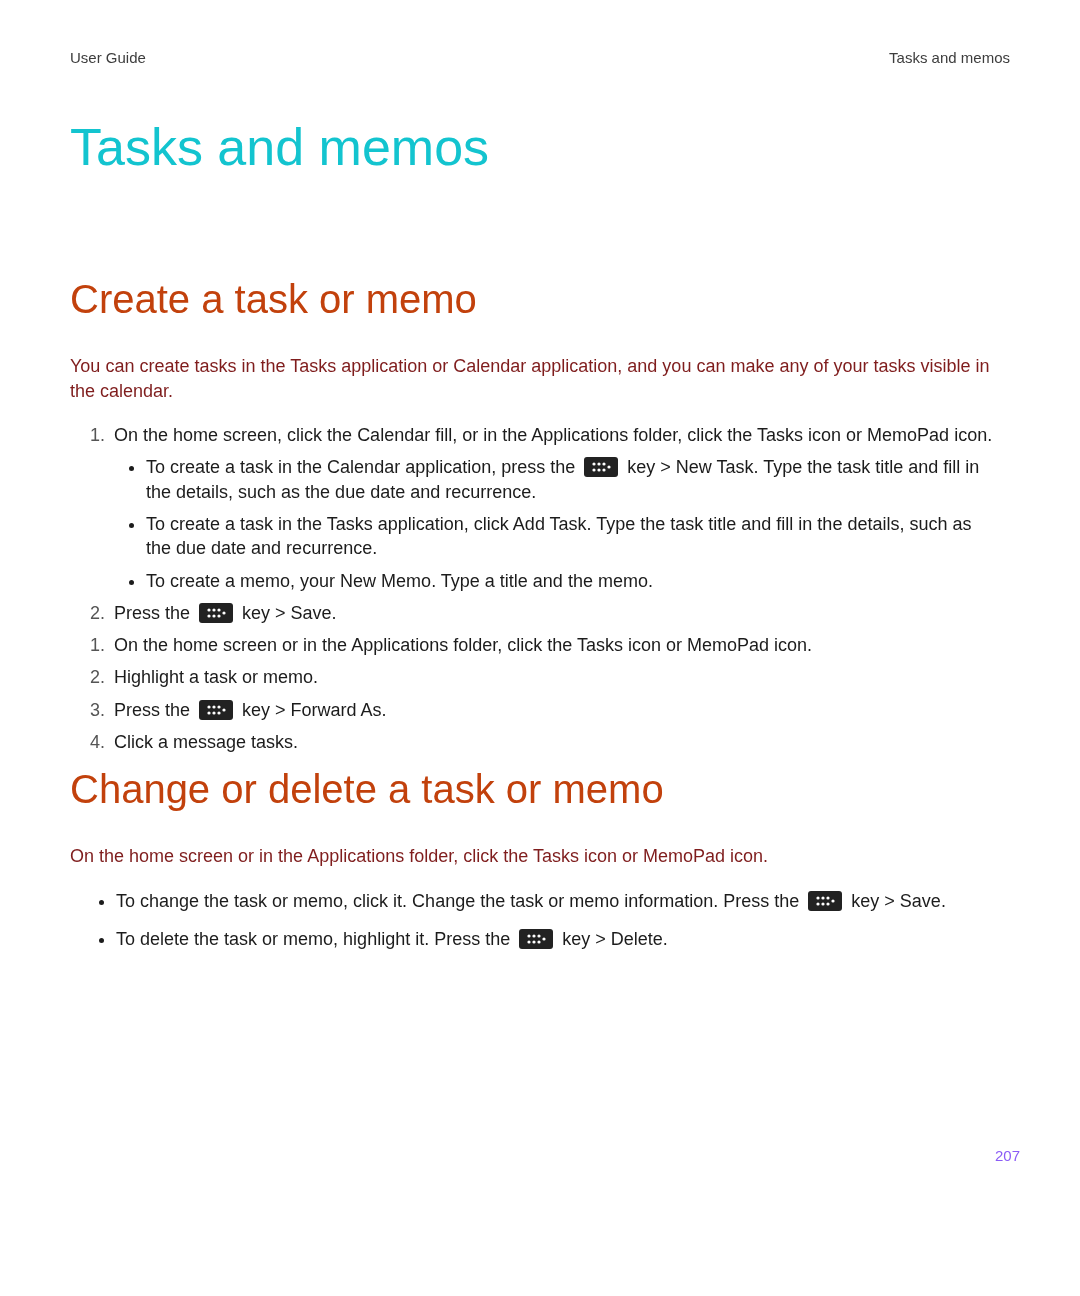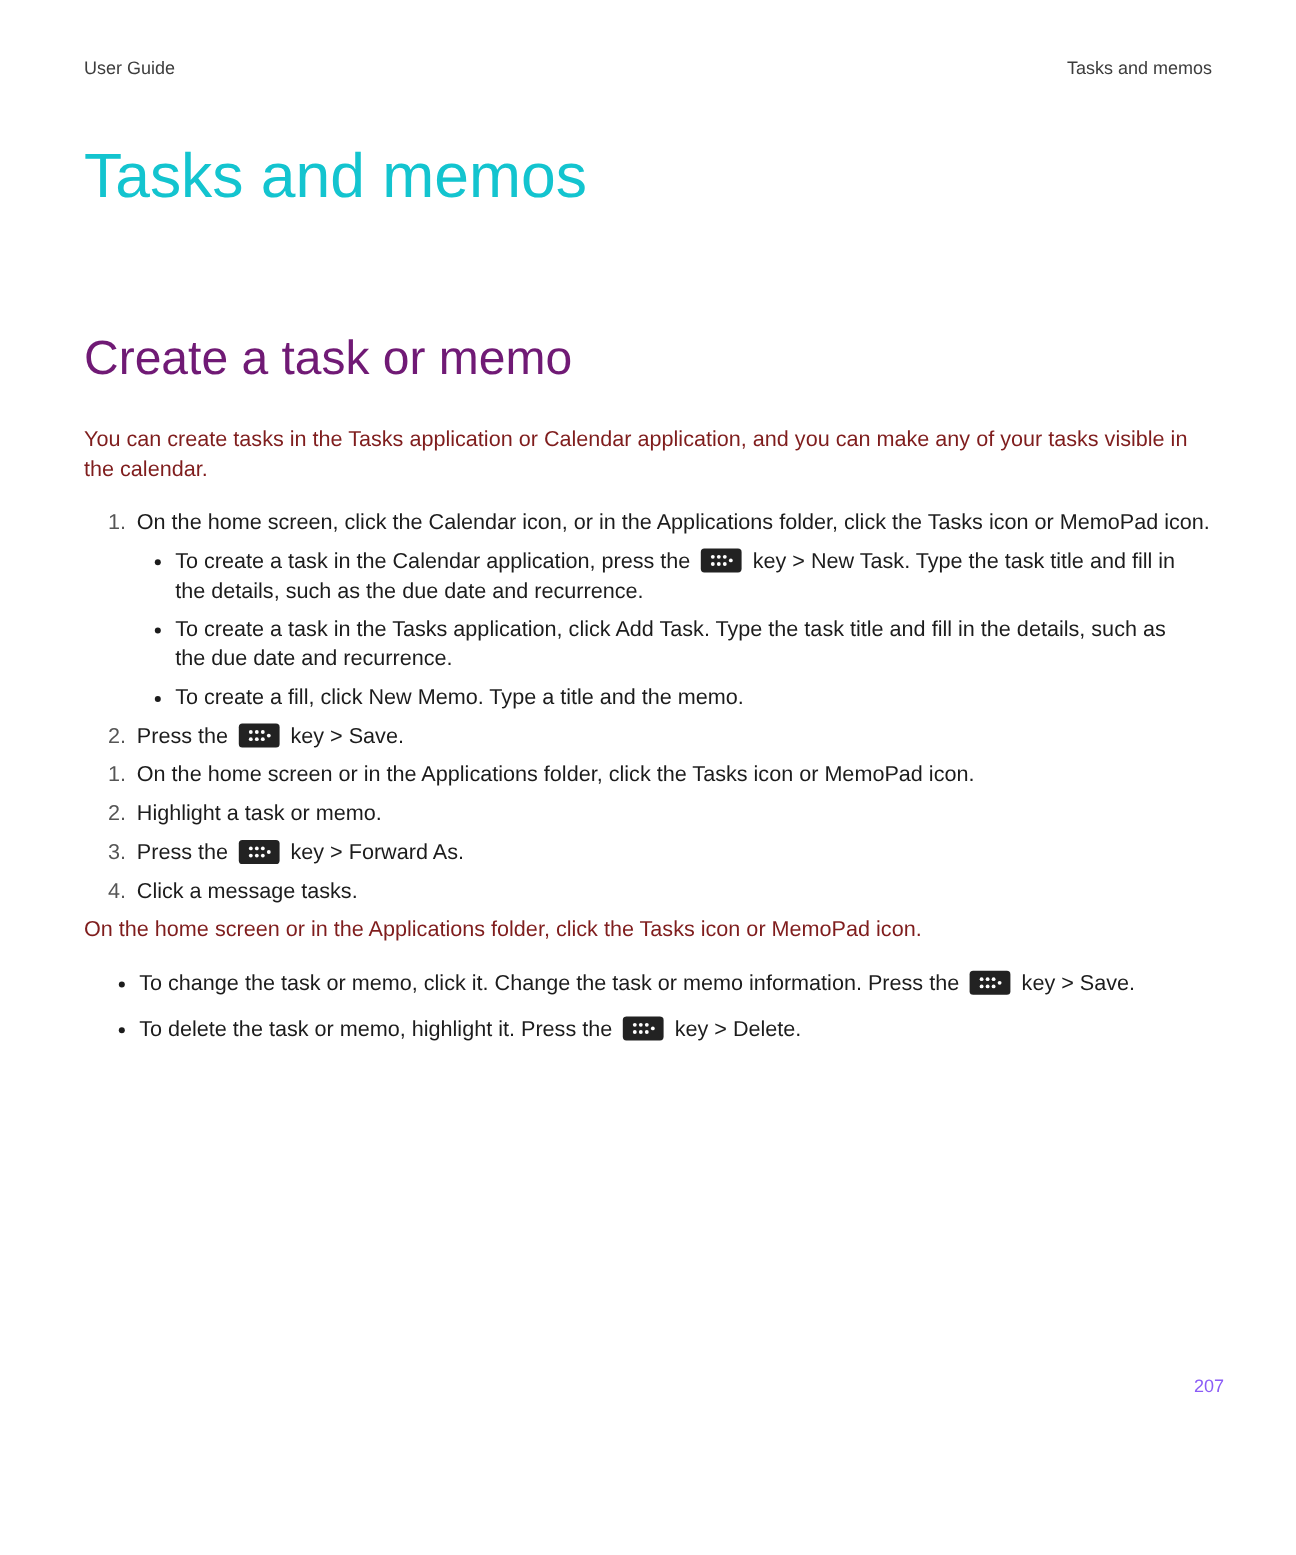--- a/index.html
+++ b/index.html
@@ -29,21 +29,21 @@
     margin-bottom: 44px;
   }
   h1.title {
     color: #13c4cf;
     font-weight: 300;
     font-size: 52px;
     margin: 0 0 90px 0;
     letter-spacing: 0px;
   }
   h2.section {
-    color: #701a75;
+    color: #c2410c;
     font-weight: 400;
     font-size: 40px;
     margin: 0 0 28px 0;
   }
   .gap-large { margin-top: 78px; }
   p.body {
     font-size: 18px;
     color: #7f1d1d;
     margin: 0 0 20px 0;
   }
@@ -112,41 +112,41 @@
   </div>
 
   <h1 class="title">Tasks and memos</h1>
 
   <h2 class="section">Create a task or memo</h2>
 
   <p class="body">You can create tasks in the Tasks application or Calendar application, and you can make any of your tasks visible in the calendar.</p>
 
   <ol class="steps">
     <li>
-      <span>On the home screen, click the </span><span class="bold">Calendar</span><span> icon, or in the </span><span class="bold">Applications</span><span> folder, click the </span><span class="bold">Tasks</span><span> icon or </span><span class="bold">MemoPad</span><span> icon.</span>
+      <span>On the home screen, click the </span><span class="bold">Calendar</span><span> fill, or in the </span><span class="bold">Applications</span><span> folder, click the </span><span class="bold">Tasks</span><span> icon or </span><span class="bold">MemoPad</span><span> icon.</span>
 
       <ul class="bullets">
         <li>
           <span>To create a task in the Calendar application, press the </span><span class="bbkey"><svg width="20" height="12" viewBox="0 0 20 12">
                 <g fill="#fff">
                   <circle cx="3" cy="3" r="1.6"></circle>
                   <circle cx="3" cy="9" r="1.6"></circle>
                   <circle cx="8" cy="3" r="1.6"></circle>
                   <circle cx="8" cy="9" r="1.6"></circle>
                   <circle cx="13" cy="3" r="1.6"></circle>
                   <circle cx="13" cy="9" r="1.6"></circle>
                   <circle cx="18" cy="6" r="1.6"></circle>
                 </g>
               </svg></span><span> key &gt; </span><span class="bold">New Task</span><span>. Type the task title and fill in the details, such as the due date and recurrence.</span>
         </li>
         <li>
           <span>To create a task in the Tasks application, click </span><span class="bold">Add Task</span><span>. Type the task title and fill in the details, such as the due date and recurrence.</span>
         </li>
         <li>
-          <span>To create a fill, click </span><span class="bold">New Memo</span><span>. Type a title and the memo.</span>
+          <span>To create a memo, your </span><span class="bold">New Memo</span><span>. Type a title and the memo.</span>
         </li>
       </ul>
     </li>
     <li>
       <span>Press the </span><span class="bbkey"><svg width="20" height="12" viewBox="0 0 20 12">
             <g fill="#fff">
               <circle cx="3" cy="3" r="1.6"></circle>
               <circle cx="3" cy="9" r="1.6"></circle>
               <circle cx="8" cy="3" r="1.6"></circle>
               <circle cx="8" cy="9" r="1.6"></circle>
@@ -173,20 +173,21 @@
               <circle cx="8" cy="9" r="1.6"></circle>
               <circle cx="13" cy="3" r="1.6"></circle>
               <circle cx="13" cy="9" r="1.6"></circle>
               <circle cx="18" cy="6" r="1.6"></circle>
             </g>
           </svg></span><span> key &gt; </span><span class="bold">Forward As</span><span>.</span>
     </li>
     <li>Click a message tasks.</li>
   </ol>
 
+  <h2 class="section gap-large">Change or delete a task or memo</h2>
 
   <p class="body">
     <span>On the home screen or in the </span><span class="bold">Applications</span><span> folder, click the </span><span class="bold">Tasks</span><span> icon or </span><span class="bold">MemoPad</span><span> icon.</span>
   </p>
 
   <ul class="top-bullets">
     <li>
       <span>To change the task or memo, click it. Change the task or memo information. Press the </span><span class="bbkey"><svg width="20" height="12" viewBox="0 0 20 12">
             <g fill="#fff">
               <circle cx="3" cy="3" r="1.6"></circle>

